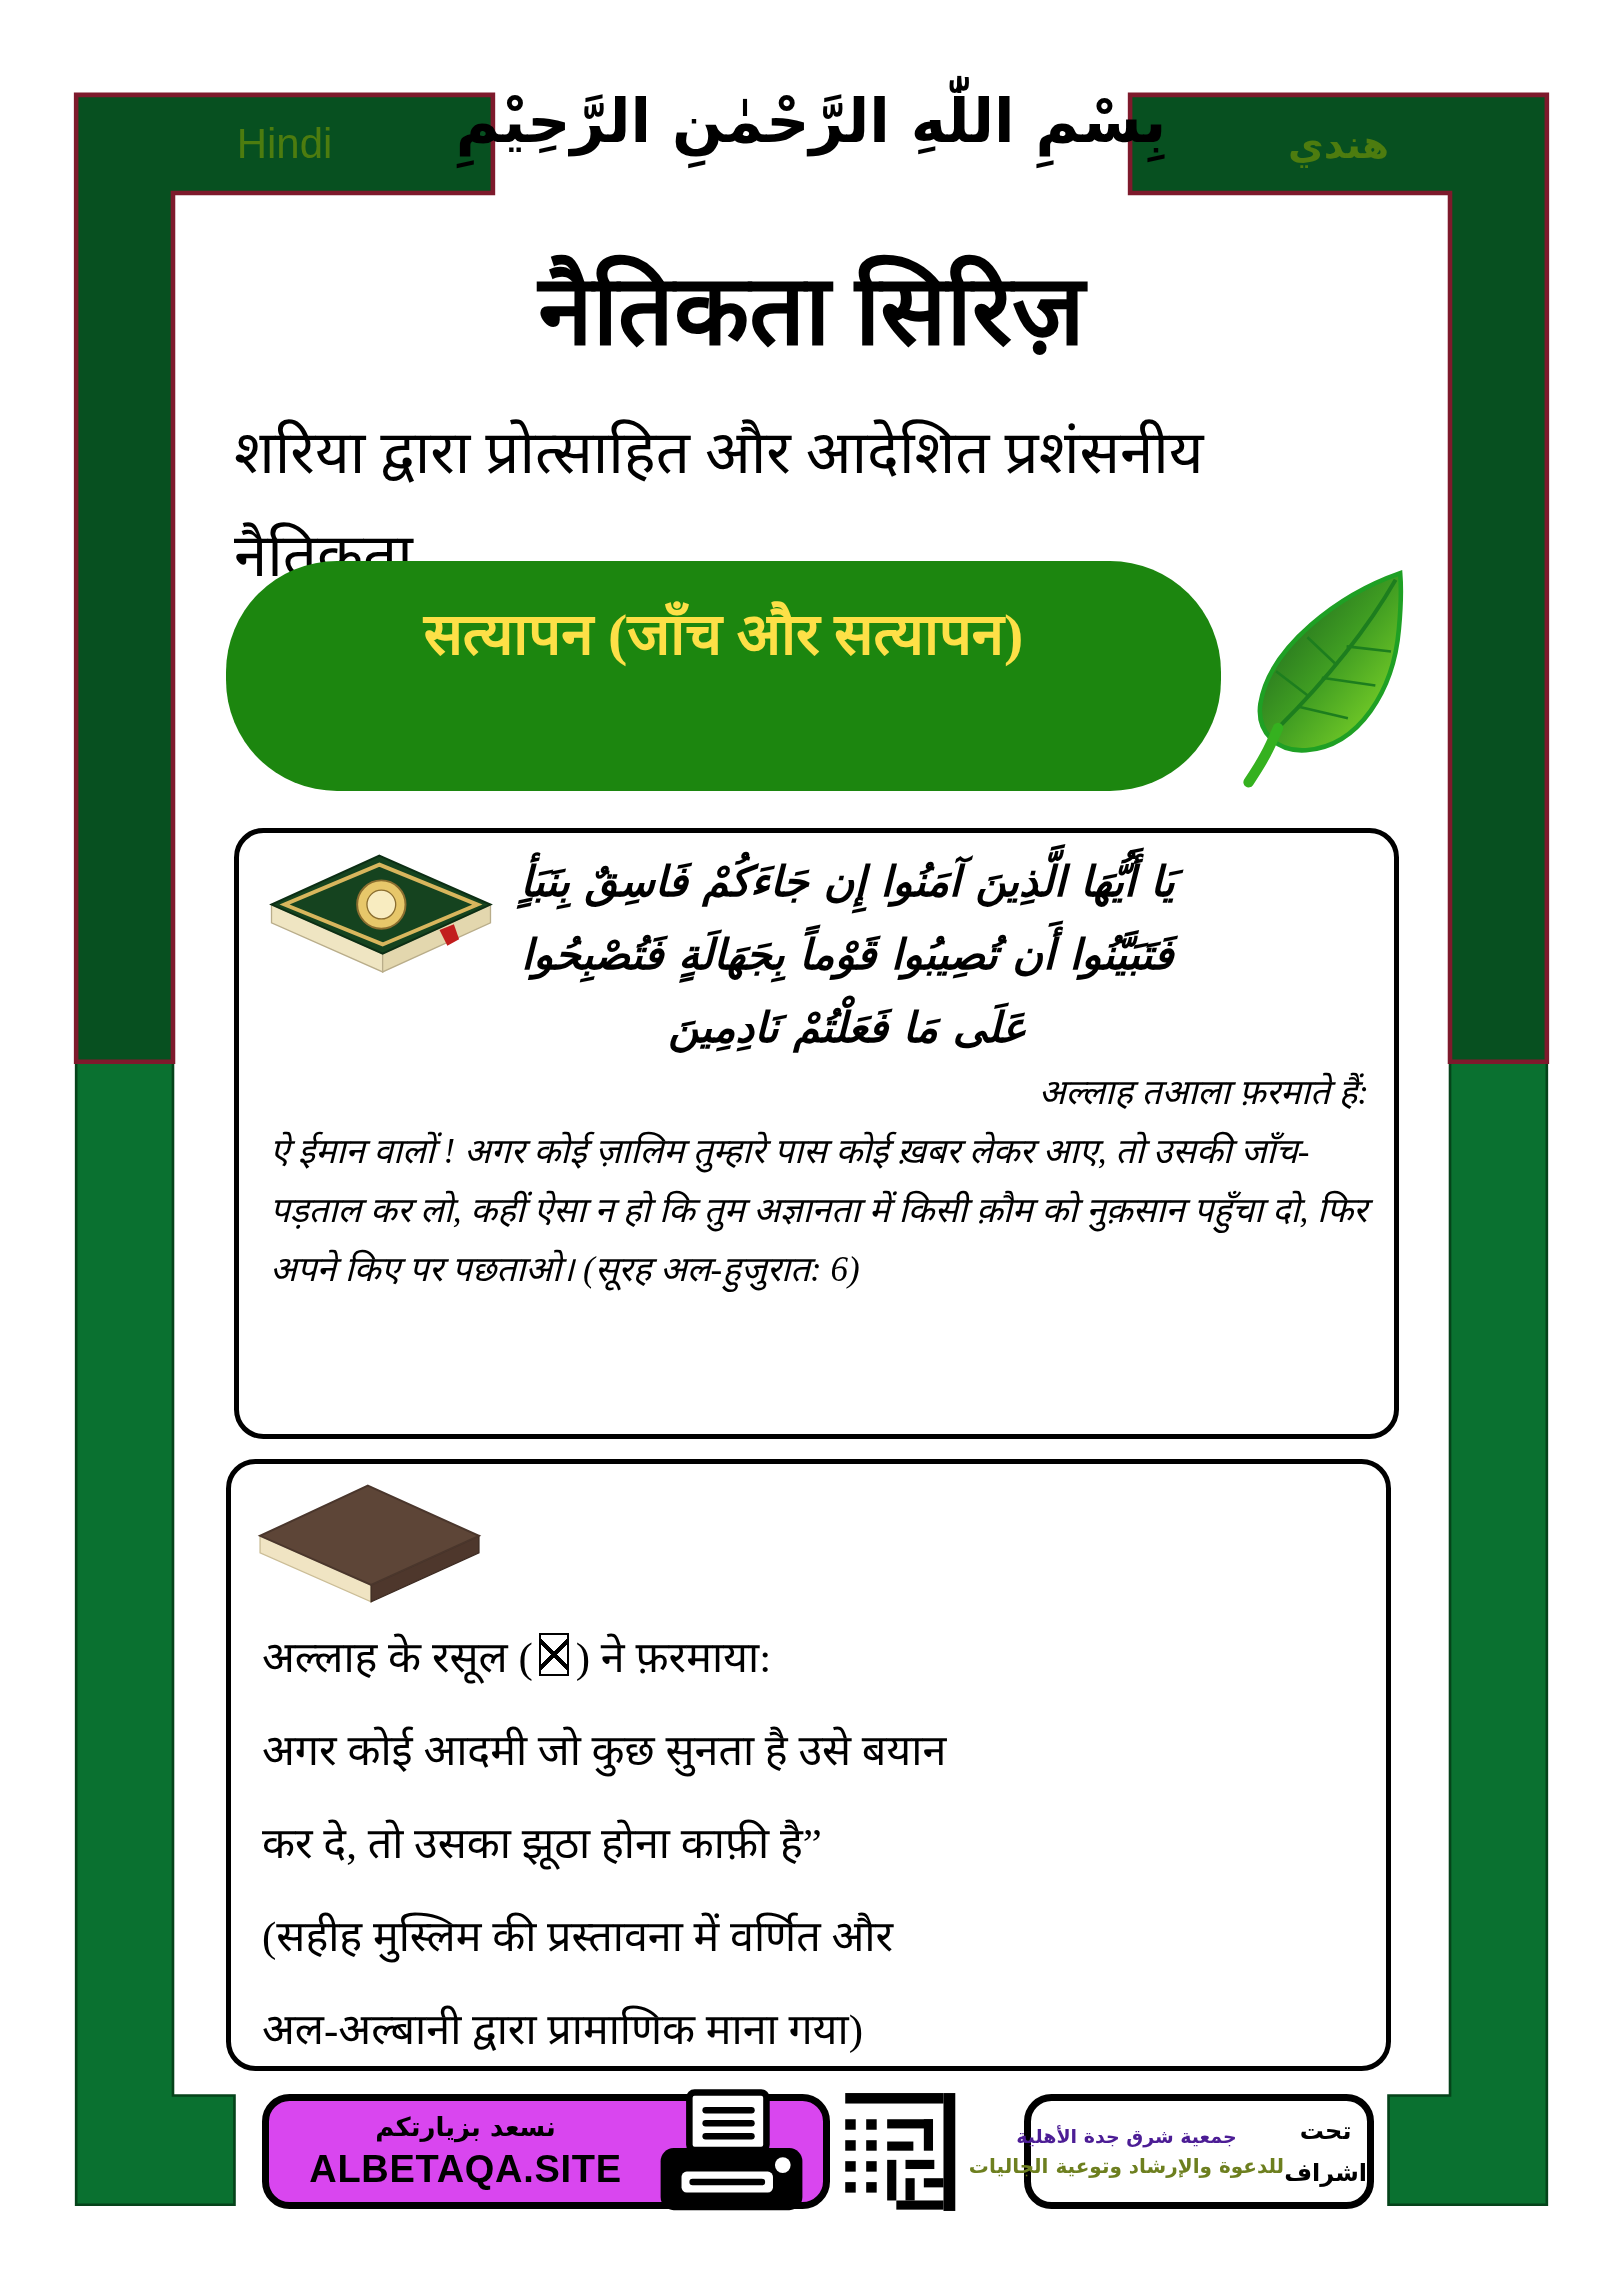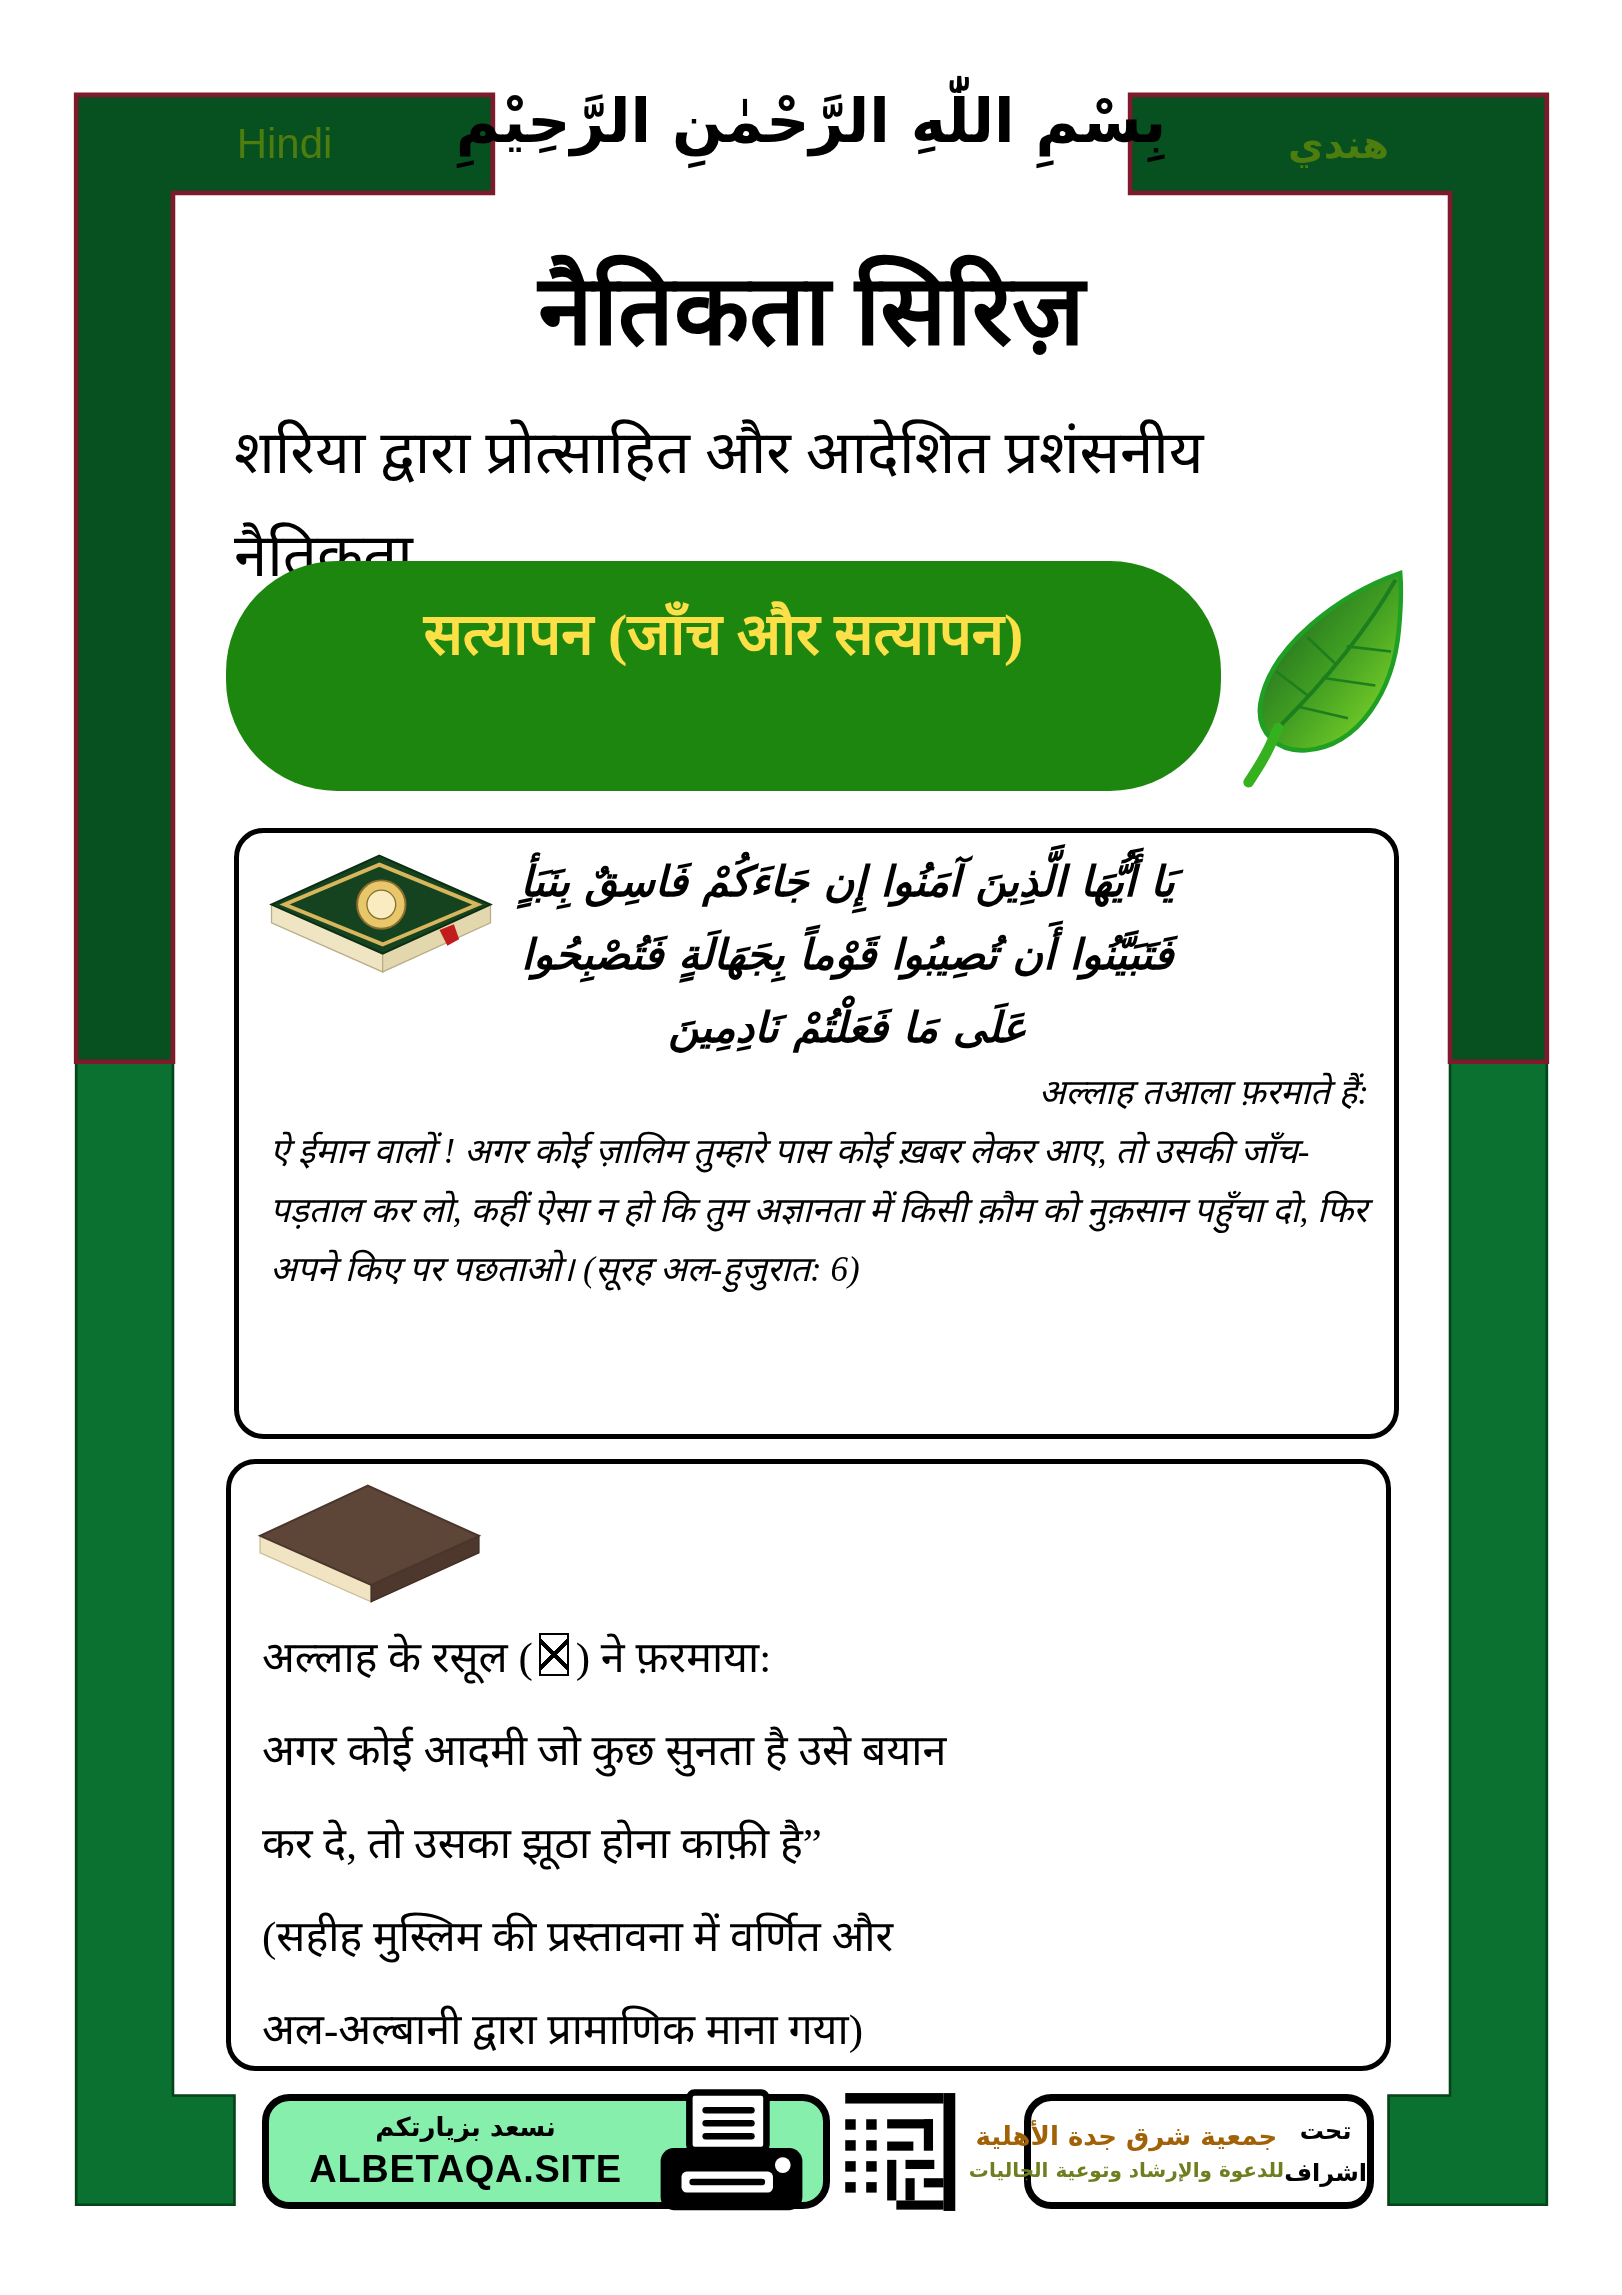--- a/index.html
+++ b/index.html
@@ -98,21 +98,21 @@
     border:2.6px solid #000;margin:0 6.5px;vertical-align:-3.9px;
     background-image:
       linear-gradient(45deg,transparent 45%,#000 45%,#000 55%,transparent 55%),
       linear-gradient(-45deg,transparent 45%,#000 45%,#000 55%,transparent 55%);
   }
 
   
   .footer-left-box{
     left:262px;top:2094px;width:568px;height:115px;
     border:7.2px solid #000;border-radius:27.5px;
-    box-sizing:border-box;background:#86efac;
+    box-sizing:border-box;background:#d946ef;
     z-index:2;
   }
   .footer-left-inner{
     position:absolute;left:0;top:0;width:393px;height:100%;
     display:flex;flex-direction:column;align-items:center;justify-content:center;
   }
   .visit-ar{font-family:"DejaVu Sans",sans-serif;font-size:26px;font-weight:bold;direction:rtl;}
   .site-name{font-size:38px;font-weight:bold;letter-spacing:0.7px;margin-top:5.2px;font-family:"Liberation Sans",sans-serif;}
   .printer{left:658px;top:2089px;z-index:3;}
   .kufic{left:840px;top:2093px;z-index:2;}
@@ -123,21 +123,21 @@
     display:flex;flex-direction:row;align-items:center;
     direction:rtl;
     z-index:2;
   }
   .supervision{
     width:98px;text-align:center;
     font-family:"DejaVu Sans",sans-serif;
     font-size:24px;font-weight:bold;line-height:42px;
   }
   .org-lines{flex:1;text-align:center;font-family:"DejaVu Sans",sans-serif;direction:rtl;}
-  .org-name{color:#a16207;font-size:26px;font-weight:bold;white-space:nowrap;}
+  .org-name{color:#4c1d95;font-size:19px;font-weight:bold;white-space:nowrap;}
   .org-tagline{color:#6d7f1f;font-size:20px;font-weight:bold;white-space:nowrap;margin-top:6.5px;}
 </style>
 </head>
 <body>
 
 <div class="page">
 
   <svg class="abs" style="left:0;top:0;z-index:1;" width="1623" height="2295" viewBox="0 0 2480 3508">
 
     <path d="M116,1623 H264 V3203 H358 V3370 H116 Z" fill="#0a7130" stroke="#05431a" stroke-width="4"></path>

